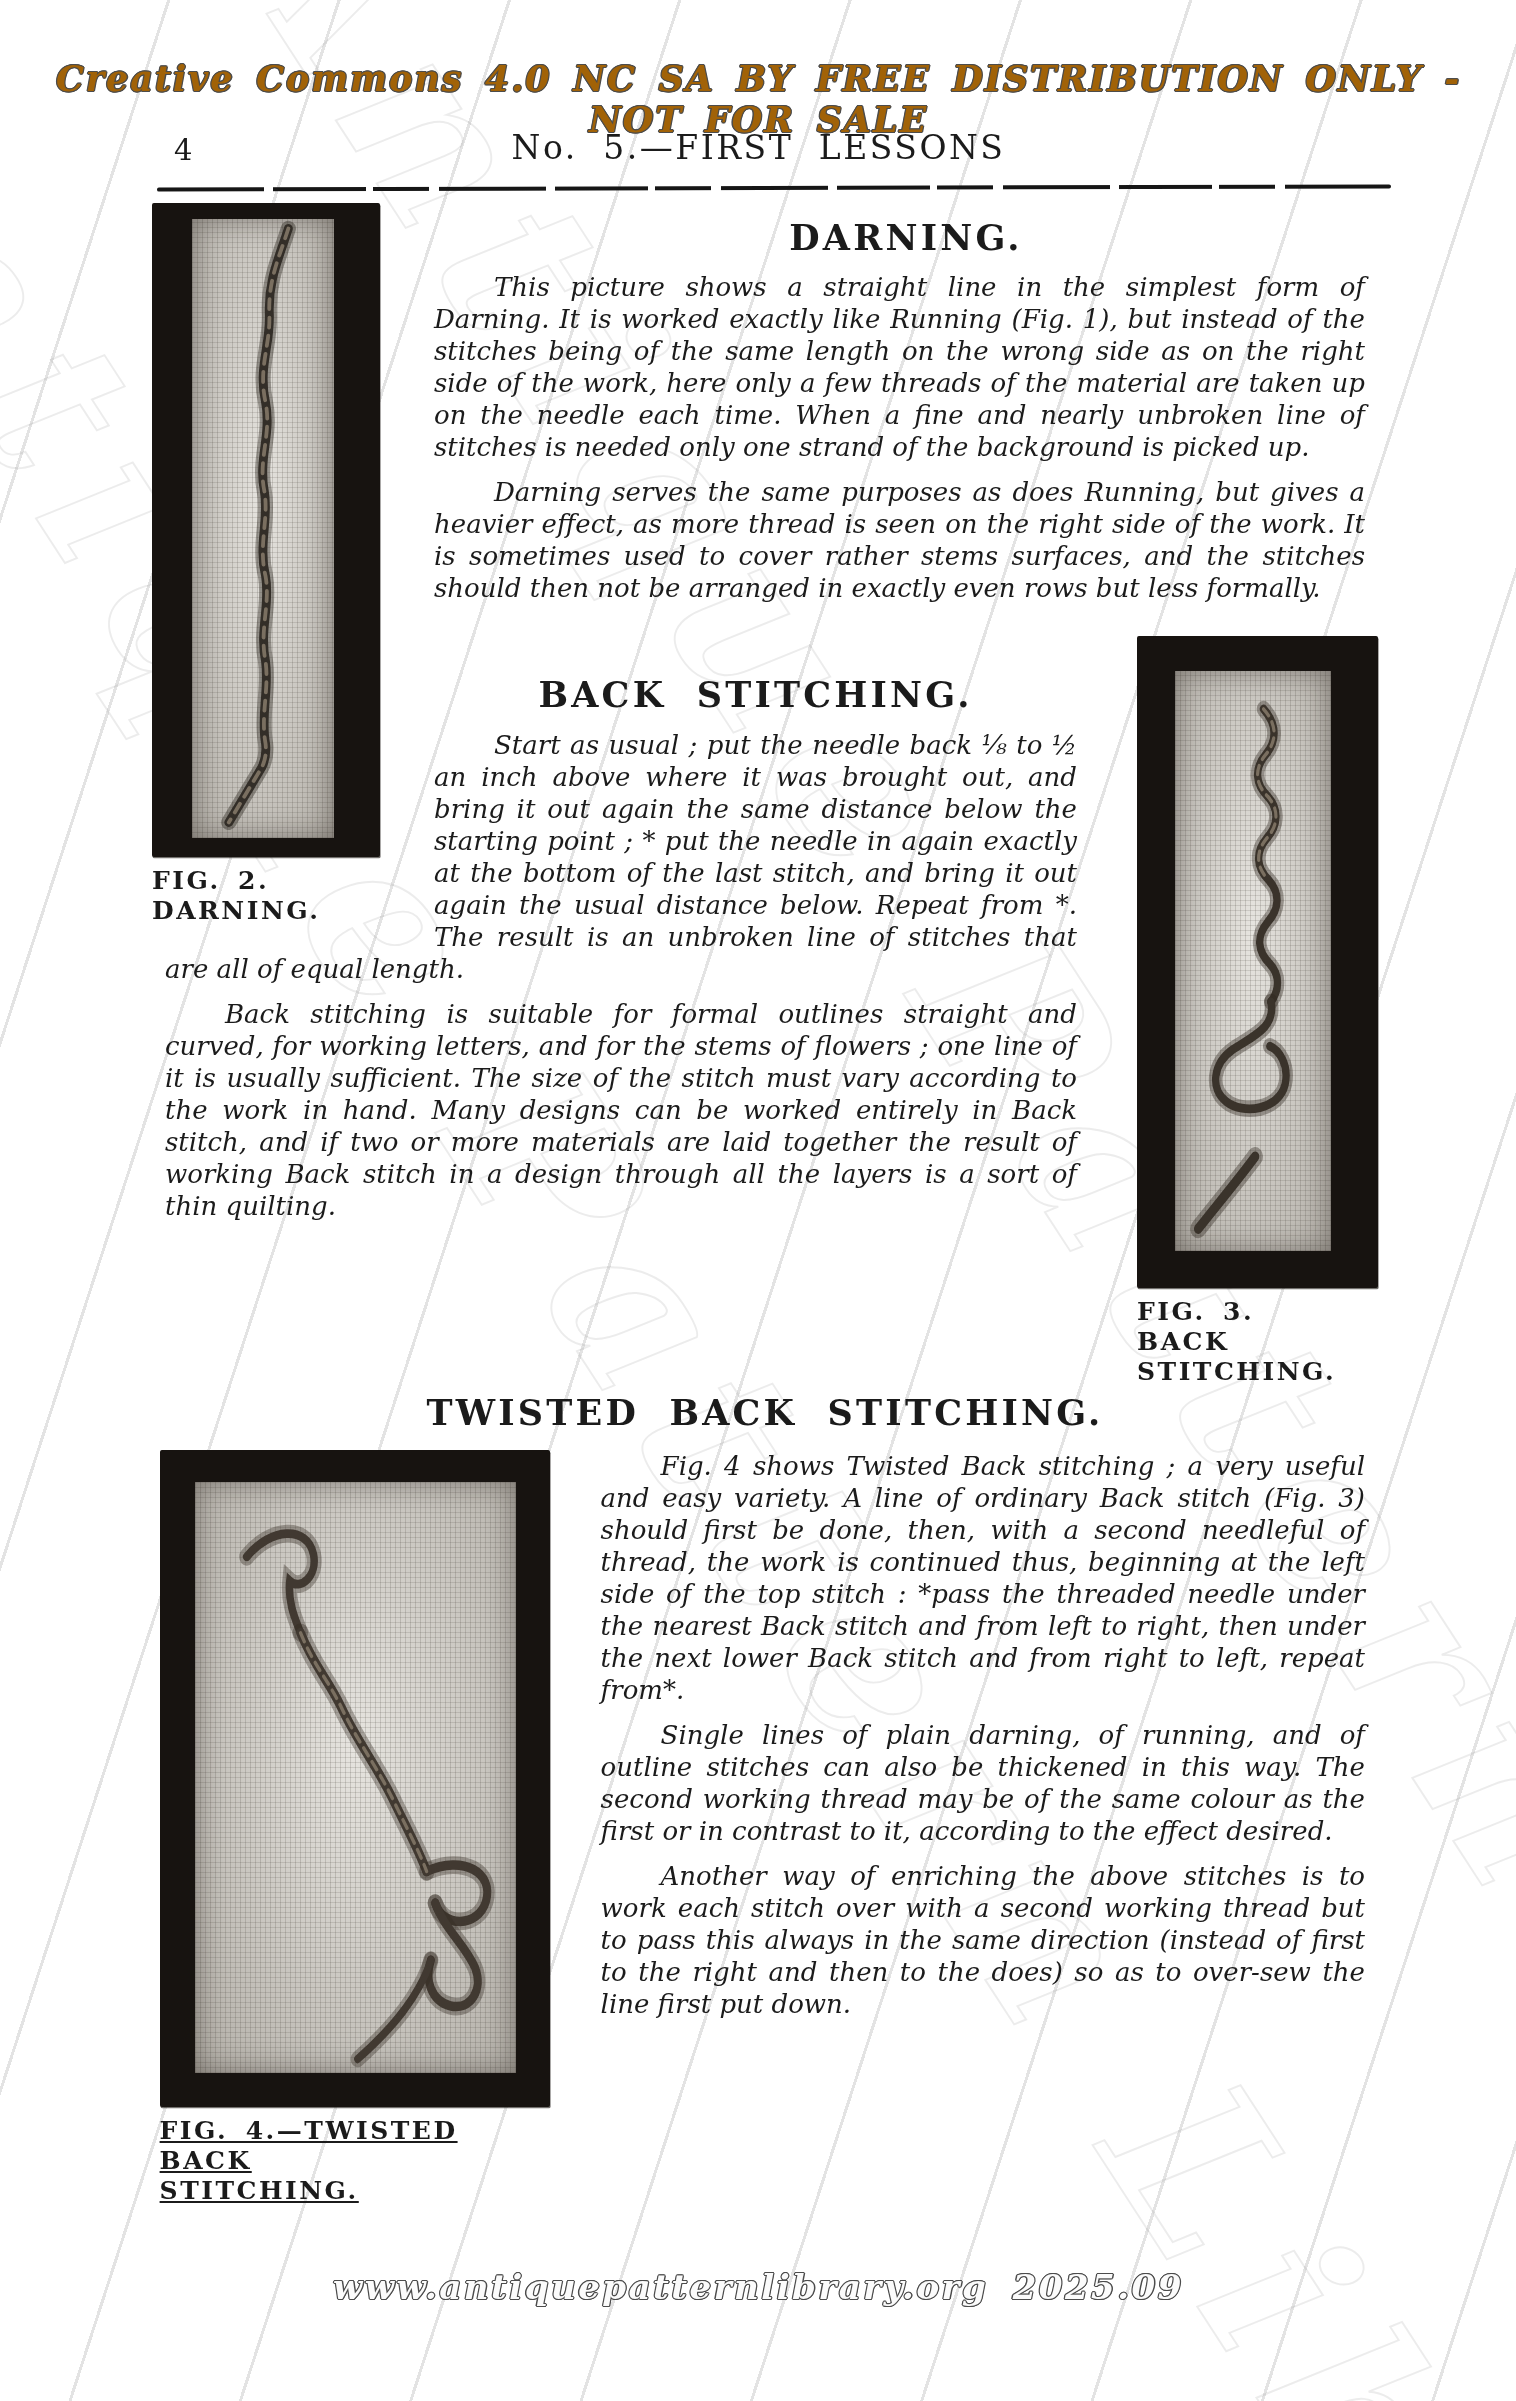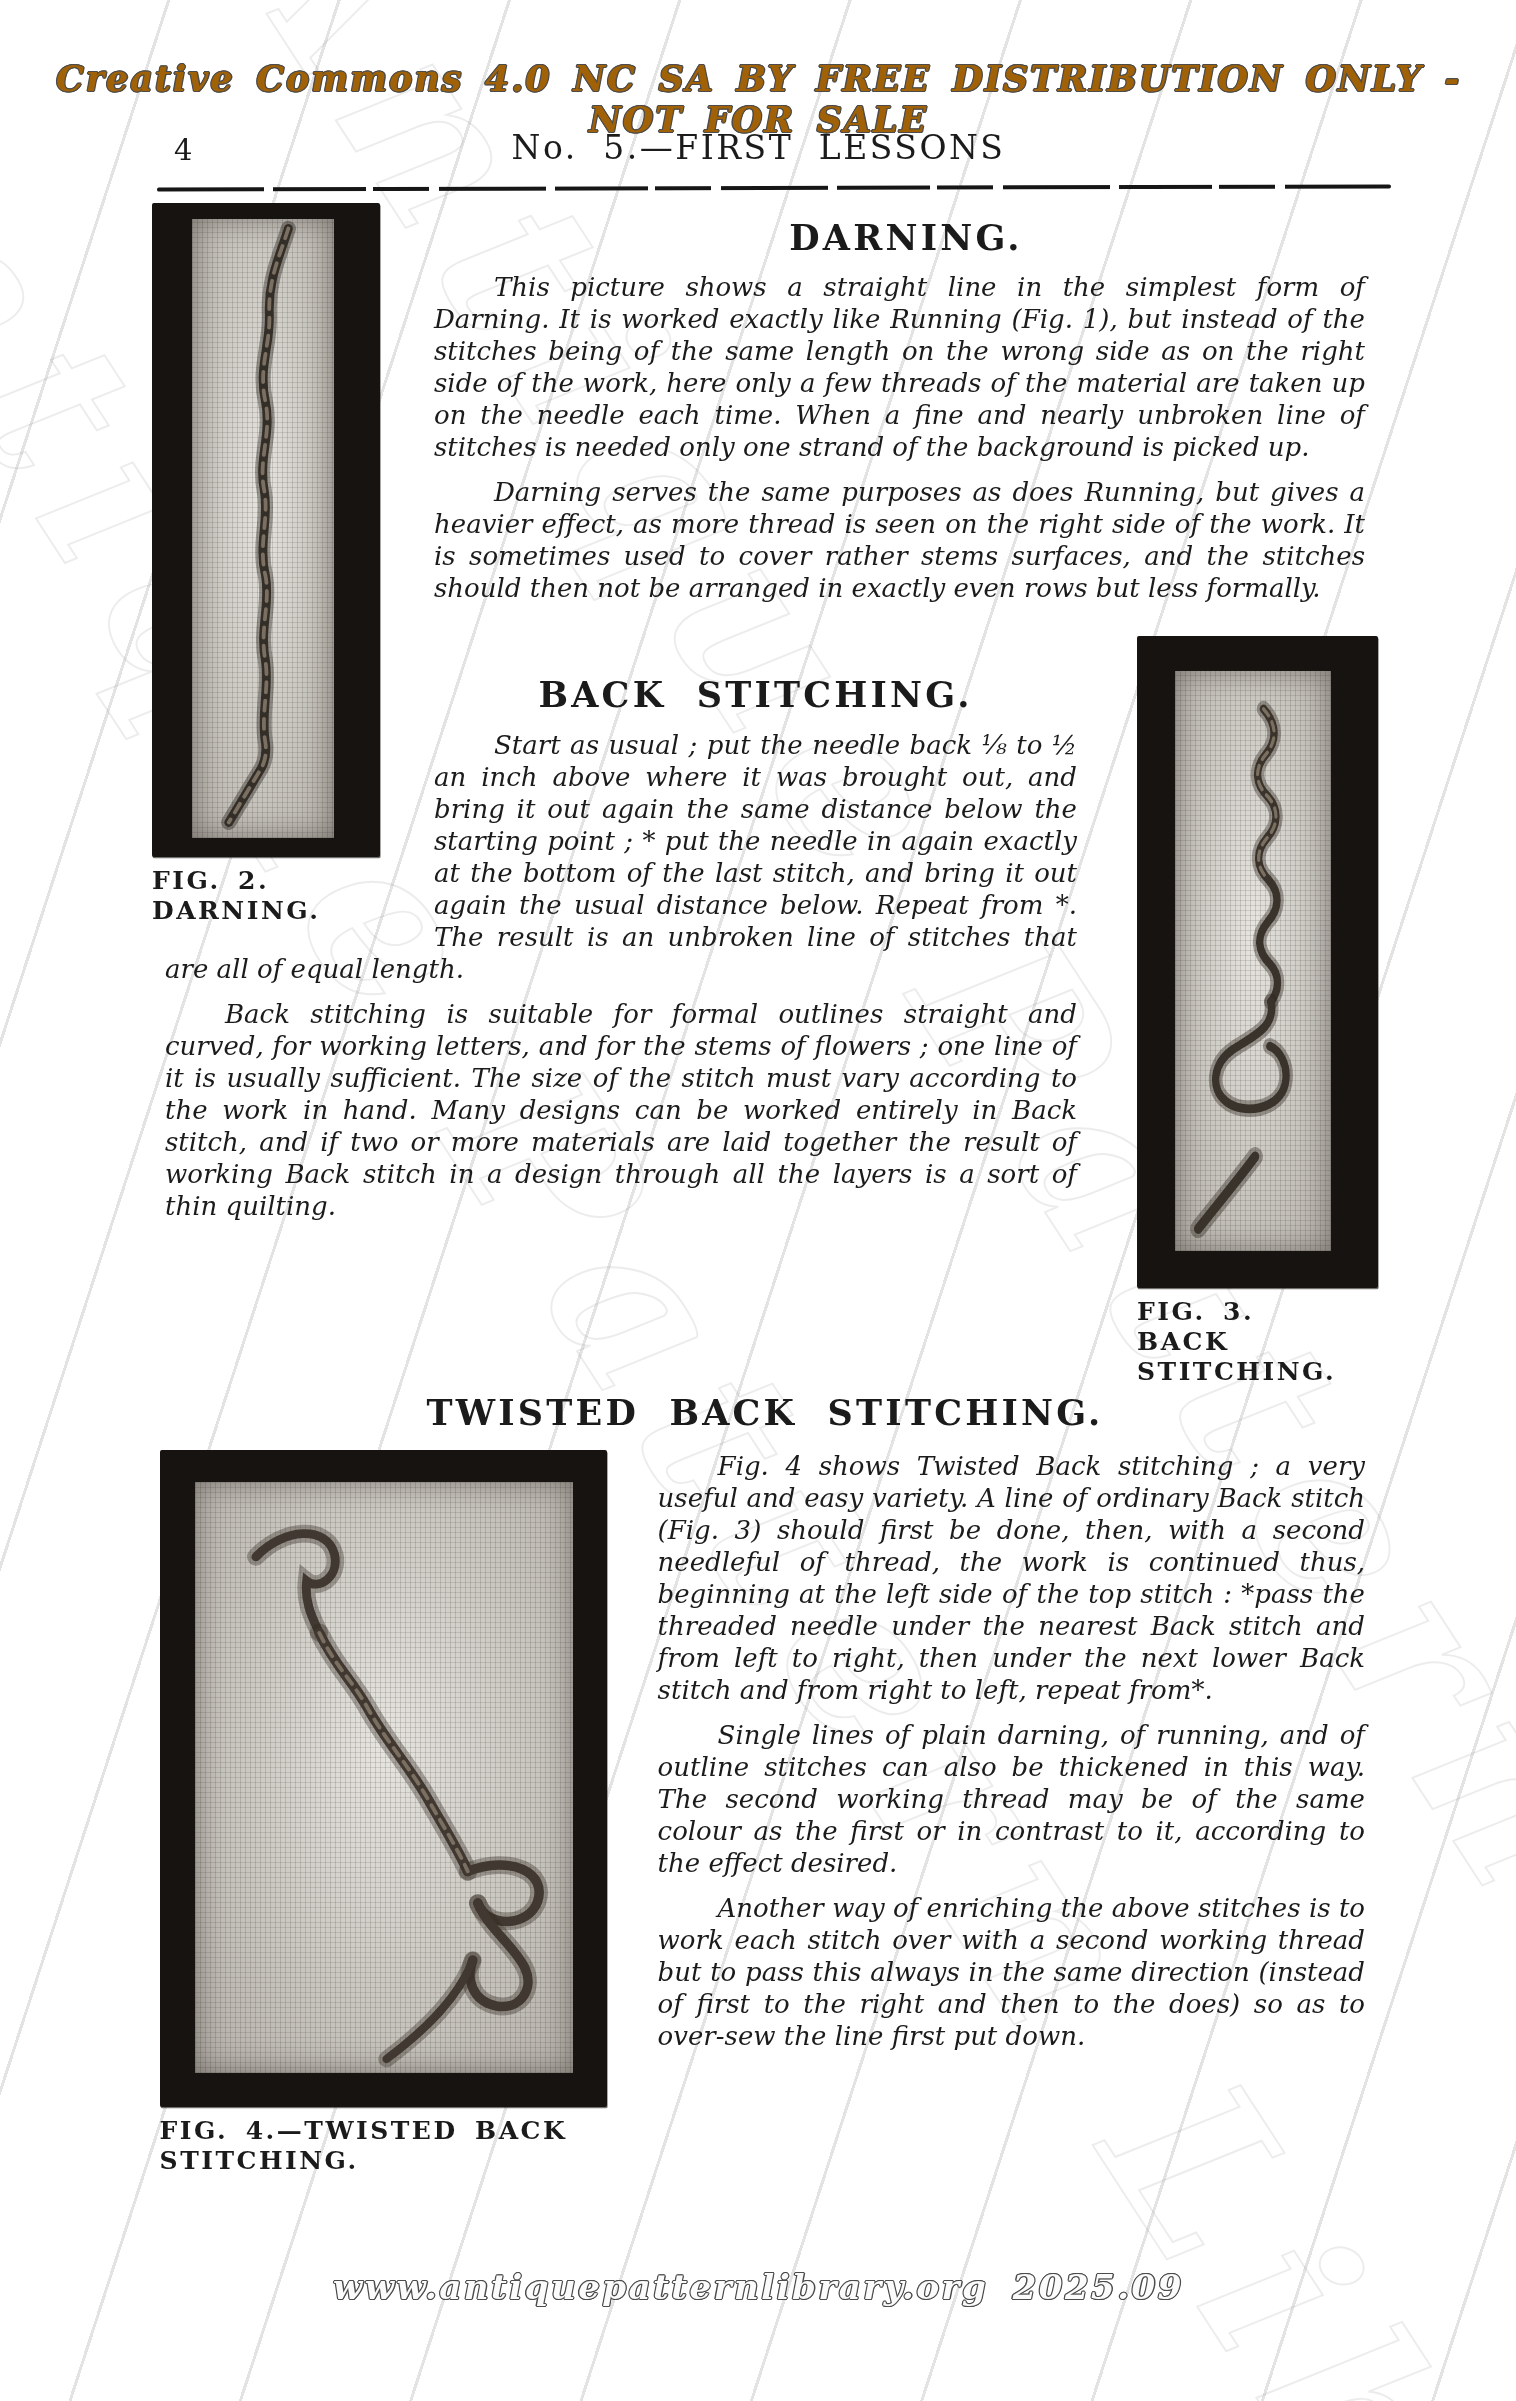--- a/index.html
+++ b/index.html
@@ -71,21 +71,21 @@
     text-align:center;margin:0;
   }
   h2.h-darning{margin-top:15px;margin-bottom:14px;}
   h2.h-back{margin-top:71px;margin-bottom:15px;}
   h2.h-twisted{clear:both;margin-top:0px;margin-bottom:18px;}
 
   
   figure{margin:0;padding:0;}
   .fig2{float:left;width:228px;margin:0 54px 3.8px 0;}
   .fig3{float:right;width:241px;margin:19px 0 6.3px 60px;}
-  .fig4{float:left;width:447px;margin:0 51px 5px 7.6px;}
+  .fig4{float:left;width:390px;margin:0 51px 5px 7.6px;text-decoration:underline;}
   .photo{
     background:#171310;box-sizing:border-box;border-radius:1.9px;
     box-shadow:0.6px 1.3px 0 rgba(20,16,12,.6);
   }
   .fig2 .photo{height:654px;padding:16.4px 46px 19px 40px;}
   .fig3 .photo{height:652px;padding:35px 47px 37px 38px;}
   .fig4 .photo{height:657px;padding:32px 34px 34px 35px;}
   .fabric{
     width:100%;height:100%;position:relative;overflow:hidden;
     background-color:#dcd9d2;

